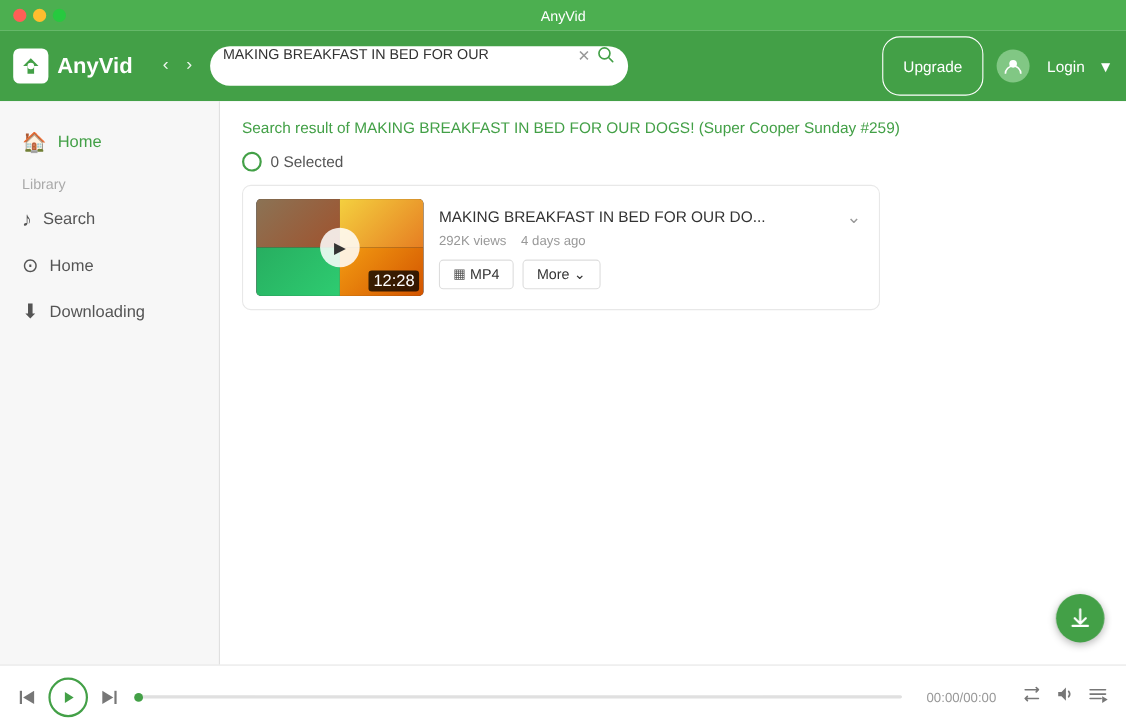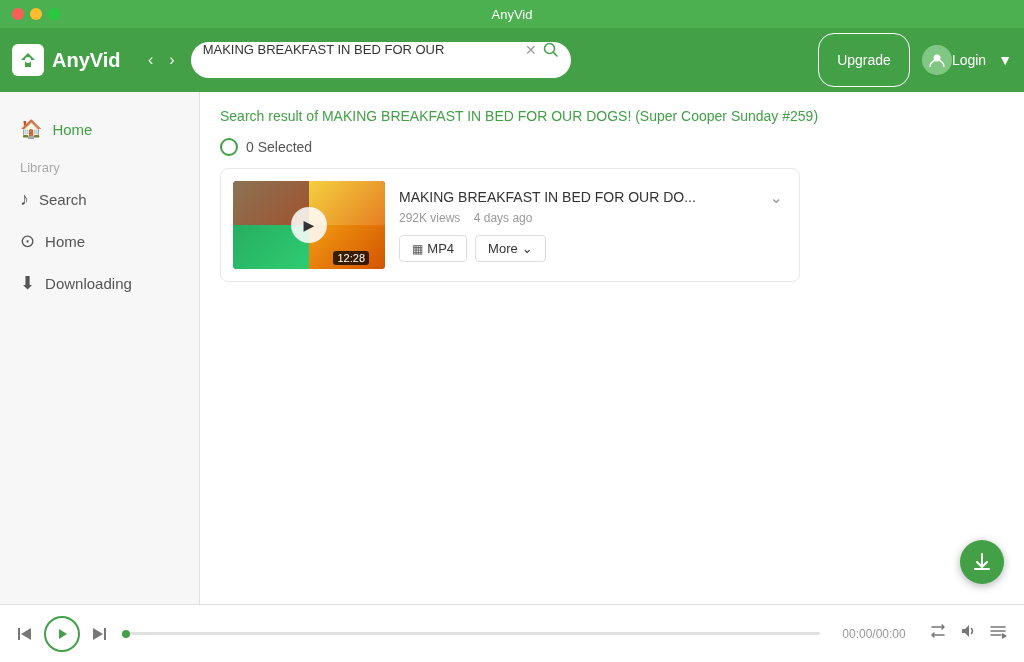--- a/index.html
+++ b/index.html
@@ -92,21 +92,21 @@
     .upgrade-btn {
       border: 1.5px solid white;
       background: transparent;
       color: white;
       border-radius: 16px;
       padding: 18px 18px;
       font-size: 14px;
       cursor: pointer;
     }
     .login-area {
-      display: flex; align-items: center; gap: 0;
+      display: flex; align-items: center; gap: 16px;
       color: white; cursor: pointer;
     }
     .avatar {
       width: 30px; height: 30px; border-radius: 50%;
       background: #81C784;
       display: flex; align-items: center; justify-content: center;
       color: white; font-size: 14px;
     }
     .login-text { color: white; font-size: 14px; }
     .dropdown-arrow { color: white; font-size: 14px; cursor: pointer; }
@@ -202,24 +202,24 @@
     }
     .play-btn-thumb {
       width: 36px; height: 36px;
       background: rgba(255,255,255,0.85);
       border-radius: 50%;
       display: flex; align-items: center; justify-content: center;
       font-size: 14px; color: #333;
     }
     .thumb-duration {
       position: absolute;
-      bottom: 4px; right: 16px;
+      bottom: 4px; right: 4px;
       background: rgba(0,0,0,0.75);
       color: white;
-      font-size: 11px;
+      font-size: 15px;
       padding: 1px 4px;
       border-radius: 3px;
     }
 
     .video-info { flex: 1; }
     .video-title-row {
       display: flex; align-items: flex-start; justify-content: space-between;
     }
     .video-title {
       font-size: 14px;

